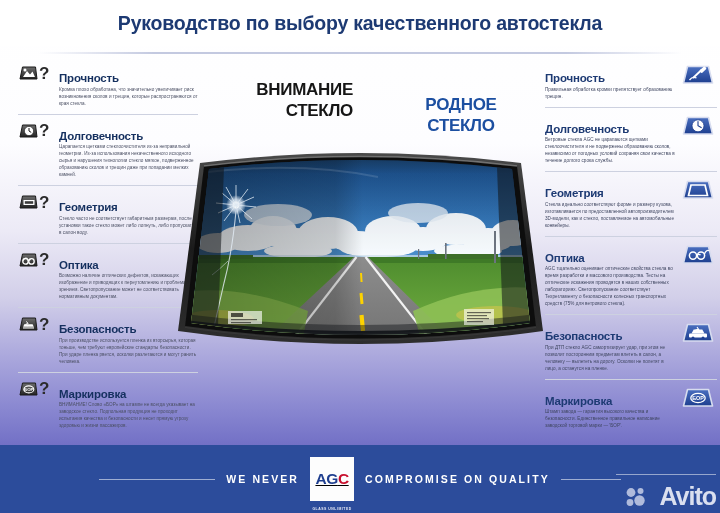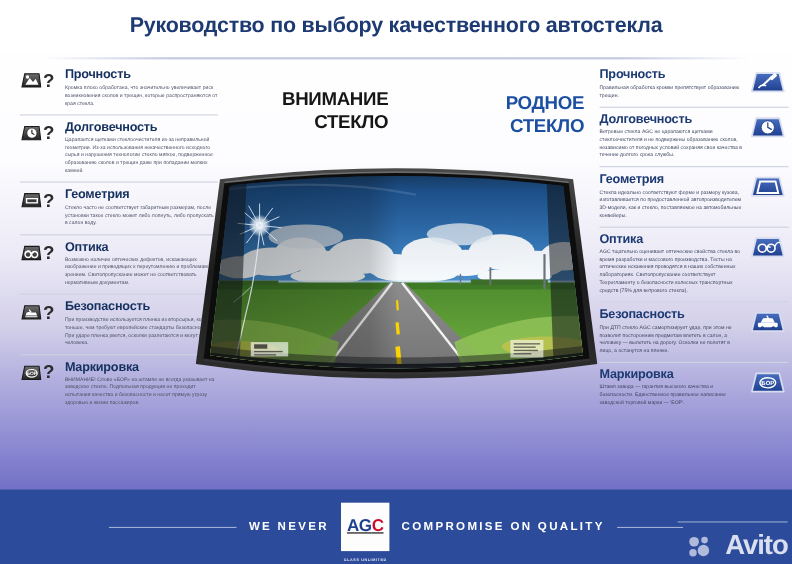--- a/index.html
+++ b/index.html
@@ -45,21 +45,21 @@
 
   
   .feature.left{display:flex;gap:5px;align-items:flex-start;}
   .feature.left .txt{flex:1;}
   
   .feature.right{display:flex;gap:6px;align-items:flex-start;justify-content:space-between;}
   .feature.right .txt{flex:1;}
 
   .f-title{
     font-size:11.5px;font-weight:bold;color:#1d3a73;line-height:1.1;
-    margin:0 0 2px 0;letter-spacing:-0.2px;
+    margin:10px 0 2px 0;letter-spacing:-0.2px;
   }
   .feature.left .f-title{color:#15305f;}
   .f-body{
     font-size:4.6px;line-height:1.52;color:#4a4f63;margin:0;
     text-align:left;letter-spacing:0.05px;
   }
   .feature.right .f-body{color:#3f4660;}
 
   
   .ico-wrap{position:relative;flex:0 0 auto;}
@@ -69,21 +69,21 @@
     margin-left:1px;font-family:"Liberation Sans",sans-serif;
   }
   .ico-r{width:36px;height:24px;flex:0 0 auto;margin-top:1px;}
 
   
   .center-labels{
     position:absolute;left:195px;top:80px;width:340px;height:58px;
   }
   .lbl{position:absolute;font-weight:bold;font-size:17px;line-height:1.22;letter-spacing:-0.3px;}
   .lbl-bad{left:18px;top:0;color:#161616;text-align:right;width:140px;}
-  .lbl-good{left:196px;top:4px;color:#1c4fa1;text-align:right;width:140px;}
+  .lbl-good{left:196px;top:15px;color:#1c4fa1;text-align:center;width:140px;}
 
   .windshield{
     position:absolute;left:178px;top:143px;width:365px;height:222px;
   }
   .windshield svg{display:block;}
 
   
   .banner{
     position:absolute;left:0;bottom:0;width:720px;height:68px;
     background:#2c4c9b;

